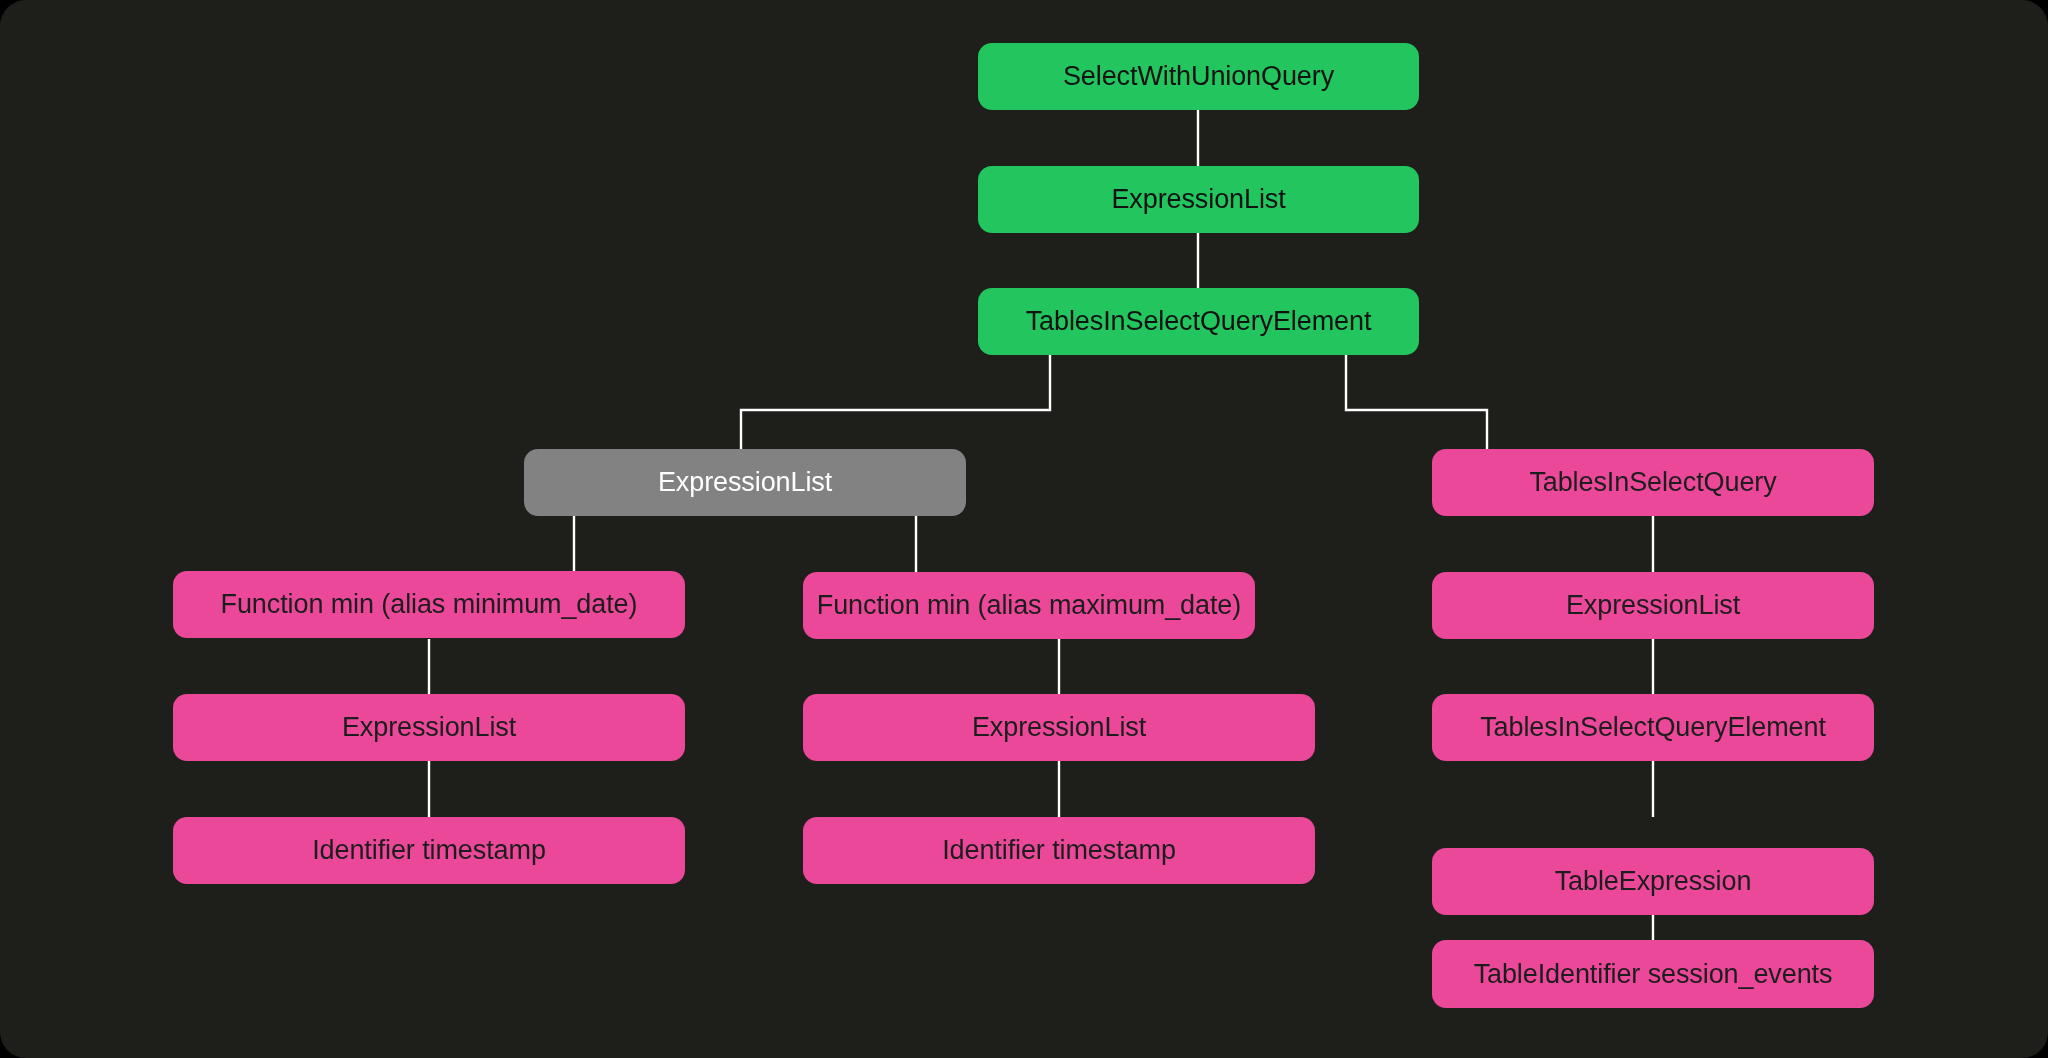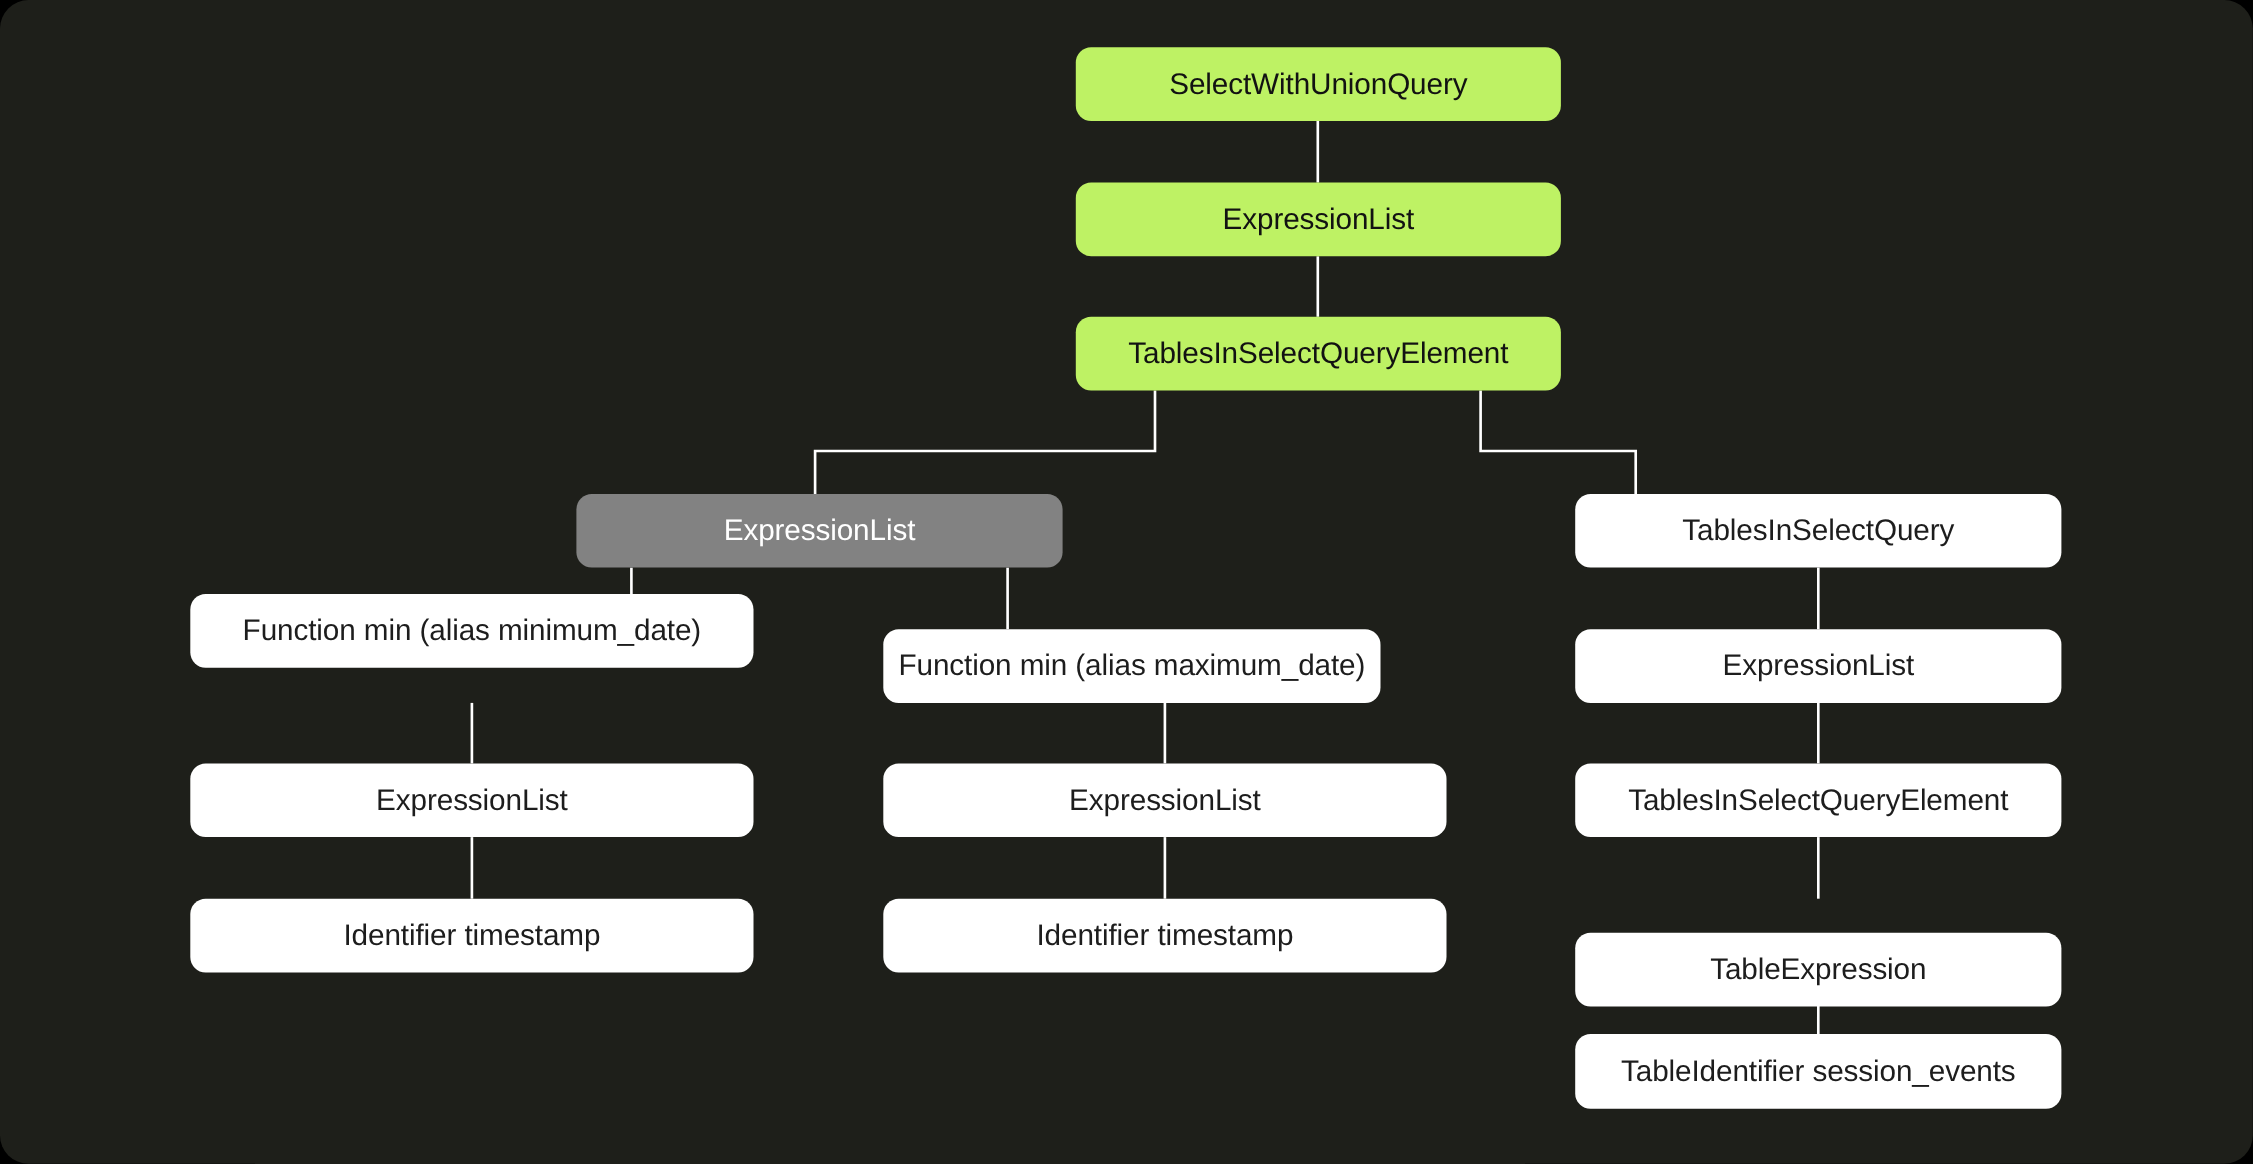--- a/index.html
+++ b/index.html
@@ -39,30 +39,30 @@
     align-items: center;
     justify-content: center;
     border-radius: 14px;
     font-size: 27px;
     letter-spacing: -0.1px;
     white-space: nowrap;
     text-align: center;
     line-height: 1;
   }
   .node.fill-yellow {
-    background: #bef264;
+    background: #22c55e;
     color: #121212;
     justify-content: center;
   }
   .node.fill-gray {
     background: #828282;
     color: #ffffff;
   }
   .node.fill-light {
-    background: #ffffff;
+    background: #ec4899;
     color: #1d1d1d;
   }
   .node-label {
     display: block;
     pointer-events: none;
   }
 </style>
 </head>
 <body>
 
@@ -92,21 +92,21 @@
       </div>
       <div class="node fill-yellow" style="left: 978px; top: 288px; width: 441px; height: 67px;">
         <span class="node-label">TablesInSelectQueryElement</span>
       </div>
       <div class="node fill-gray" style="left: 524px; top: 449px; width: 442px; height: 67px;">
         <span class="node-label">ExpressionList</span>
       </div>
       <div class="node fill-light" style="left: 1432px; top: 449px; width: 442px; height: 67px;">
         <span class="node-label">TablesInSelectQuery</span>
       </div>
-      <div class="node fill-light" style="left: 173px; top: 540px; width: 512px; height: 67px;">
+      <div class="node fill-light" style="left: 173px; top: 571px; width: 512px; height: 67px;">
         <span class="node-label">Function min (alias minimum_date)</span>
       </div>
       <div class="node fill-light" style="left: 803px; top: 572px; width: 452px; height: 67px;">
         <span class="node-label">Function min (alias maximum_date)</span>
       </div>
       <div class="node fill-light" style="left: 1432px; top: 572px; width: 442px; height: 67px;">
         <span class="node-label">ExpressionList</span>
       </div>
       <div class="node fill-light" style="left: 173px; top: 694px; width: 512px; height: 67px;">
         <span class="node-label">ExpressionList</span>

